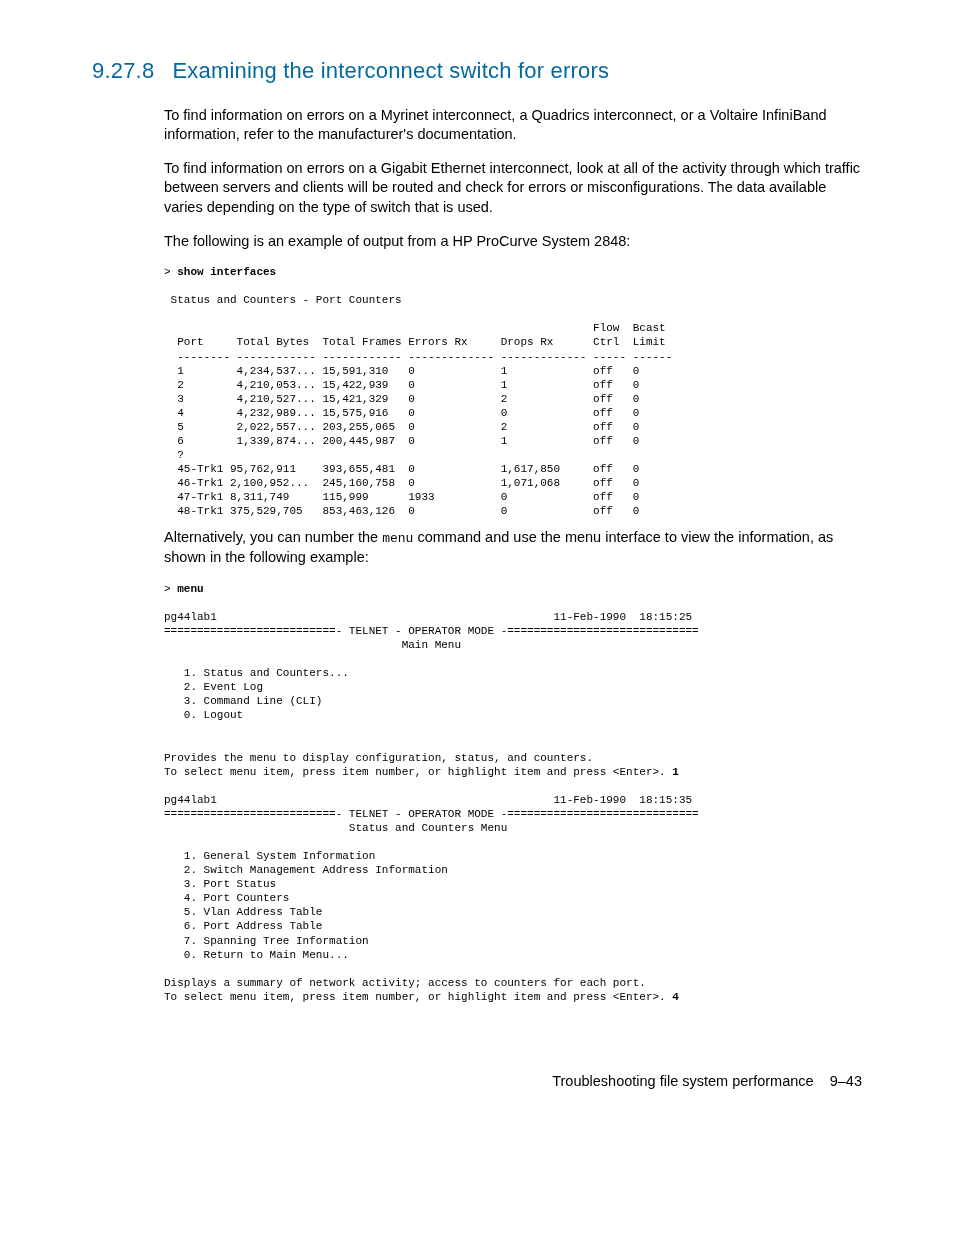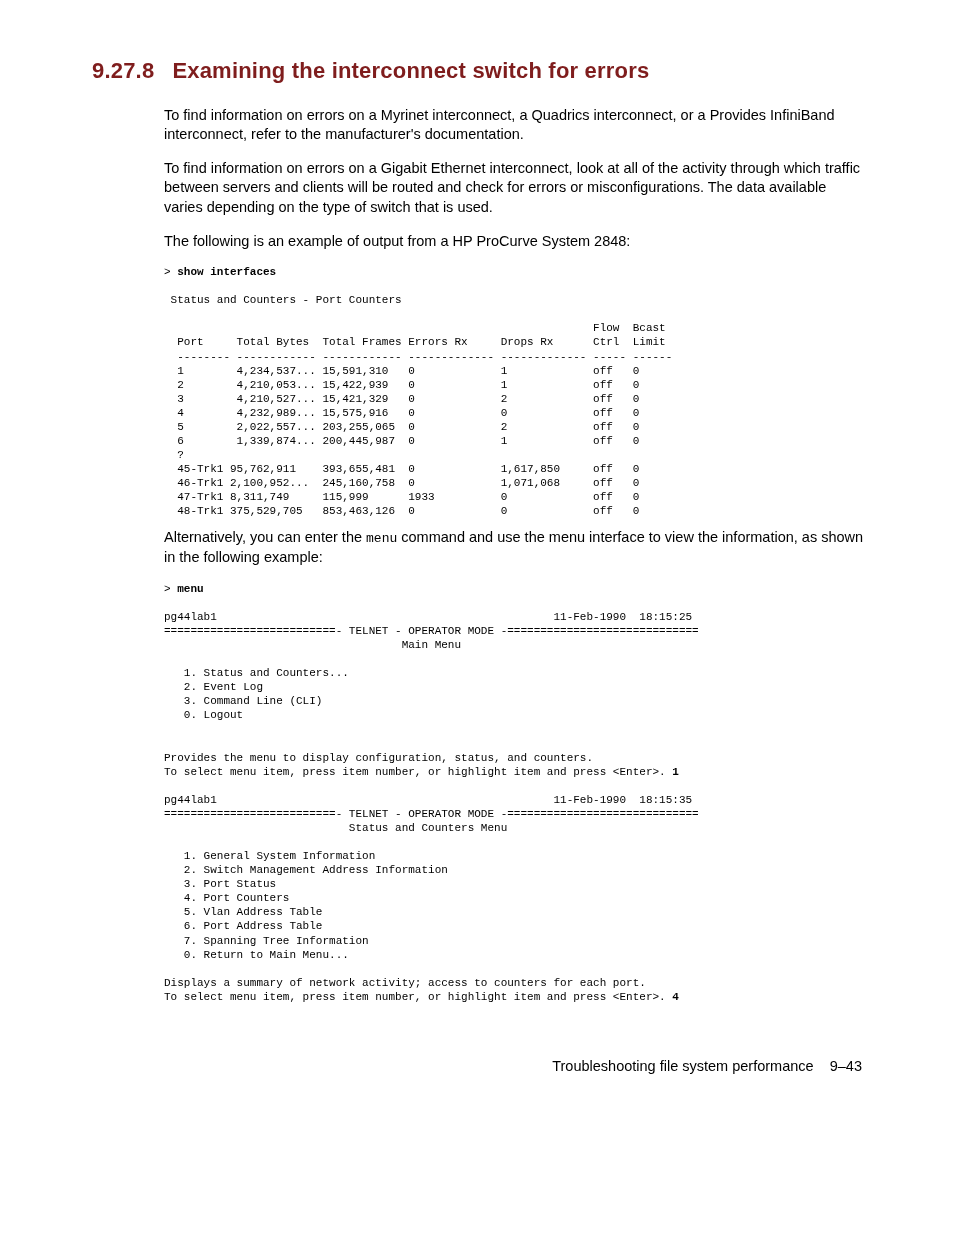--- a/index.html
+++ b/index.html
@@ -7,22 +7,22 @@
     font-size: 14.5px;
     line-height: 1.35;
     color: #000;
     background: #fff;
     margin: 0;
     padding: 56px 88px 40px 96px;
     width: 954px;
     box-sizing: border-box;
   }
   .section-heading {
-    color: #7f1d1d;
-    font-weight: 700;
+    color: #0369a1;
+    font-weight: 400;
     font-size: 22px;
     margin: 0 0 20px -4px;
     letter-spacing: 0.2px;
   }
   .sec-num { display:inline-block; margin-right: 18px; }
   .body-para {
     margin: 0 0 14px 68px;
   }
   .code-block {
     font-family: "Courier New", Courier, monospace;
@@ -32,32 +32,32 @@
     margin: 6px 0 10px 68px;
   }
   .code-block .b { font-weight: bold; }
   .code-inline {
     font-family: "Courier New", Courier, monospace;
     font-size: 13px;
   }
   .footer {
     text-align: right;
     font-size: 14.5px;
-    margin-top: 53px;
+    margin-top: 68px;
     padding-right: 4px;
   }
 </style>
 </head>
 <body>
 
 <h2 class="section-heading">
   <span class="sec-num">9.27.8</span><span>Examining the interconnect switch for errors</span>
 </h2>
 
-<p class="body-para">To find information on errors on a Myrinet interconnect, a Quadrics interconnect, or a Provides InfiniBand interconnect, refer to the manufacturer's documentation.</p>
+<p class="body-para">To find information on errors on a Myrinet interconnect, a Quadrics interconnect, or a Voltaire InfiniBand information, refer to the manufacturer's documentation.</p>
 
 <p class="body-para">To find information on errors on a Gigabit Ethernet interconnect, look at all of the activity through which traffic between servers and clients will be routed and check for errors or misconfigurations. The data available varies depending on the type of switch that is used.</p>
 
 <p class="body-para">The following is an example of output from a HP ProCurve System 2848:</p>
 
 <div class="code-block"><span>&gt; </span><span class="b">show interfaces</span>
 
 <span> Status and Counters - Port Counters
 
                                                                  Flow  Bcast
@@ -68,21 +68,21 @@
   3        4,210,527... 15,421,329   0             2             off   0
   4        4,232,989... 15,575,916   0             0             off   0
   5        2,022,557... 203,255,065  0             2             off   0
   6        1,339,874... 200,445,987  0             1             off   0
   ?
   45-Trk1 95,762,911    393,655,481  0             1,617,850     off   0
   46-Trk1 2,100,952...  245,160,758  0             1,071,068     off   0
   47-Trk1 8,311,749     115,999      1933          0             off   0
   48-Trk1 375,529,705   853,463,126  0             0             off   0</span></div>
 
-<p class="body-para"><span>Alternatively, you can enter the </span><span class="code-inline">menu</span><span> command and use the menu interface to view the information, as shown in the following example:</span></p>
+<p class="body-para"><span>Alternatively, you can number the </span><span class="code-inline">menu</span><span> command and use the menu interface to view the information, as shown in the following example:</span></p>
 
 <div class="code-block"><span>&gt; </span><span class="b">menu</span>
 
 <span>pg44lab1                                                   11-Feb-1990  18:15:25
 ==========================- TELNET - OPERATOR MODE -=============================
                                     Main Menu
 
    1. Status and Counters...
    2. Event Log
    3. Command Line (CLI)

